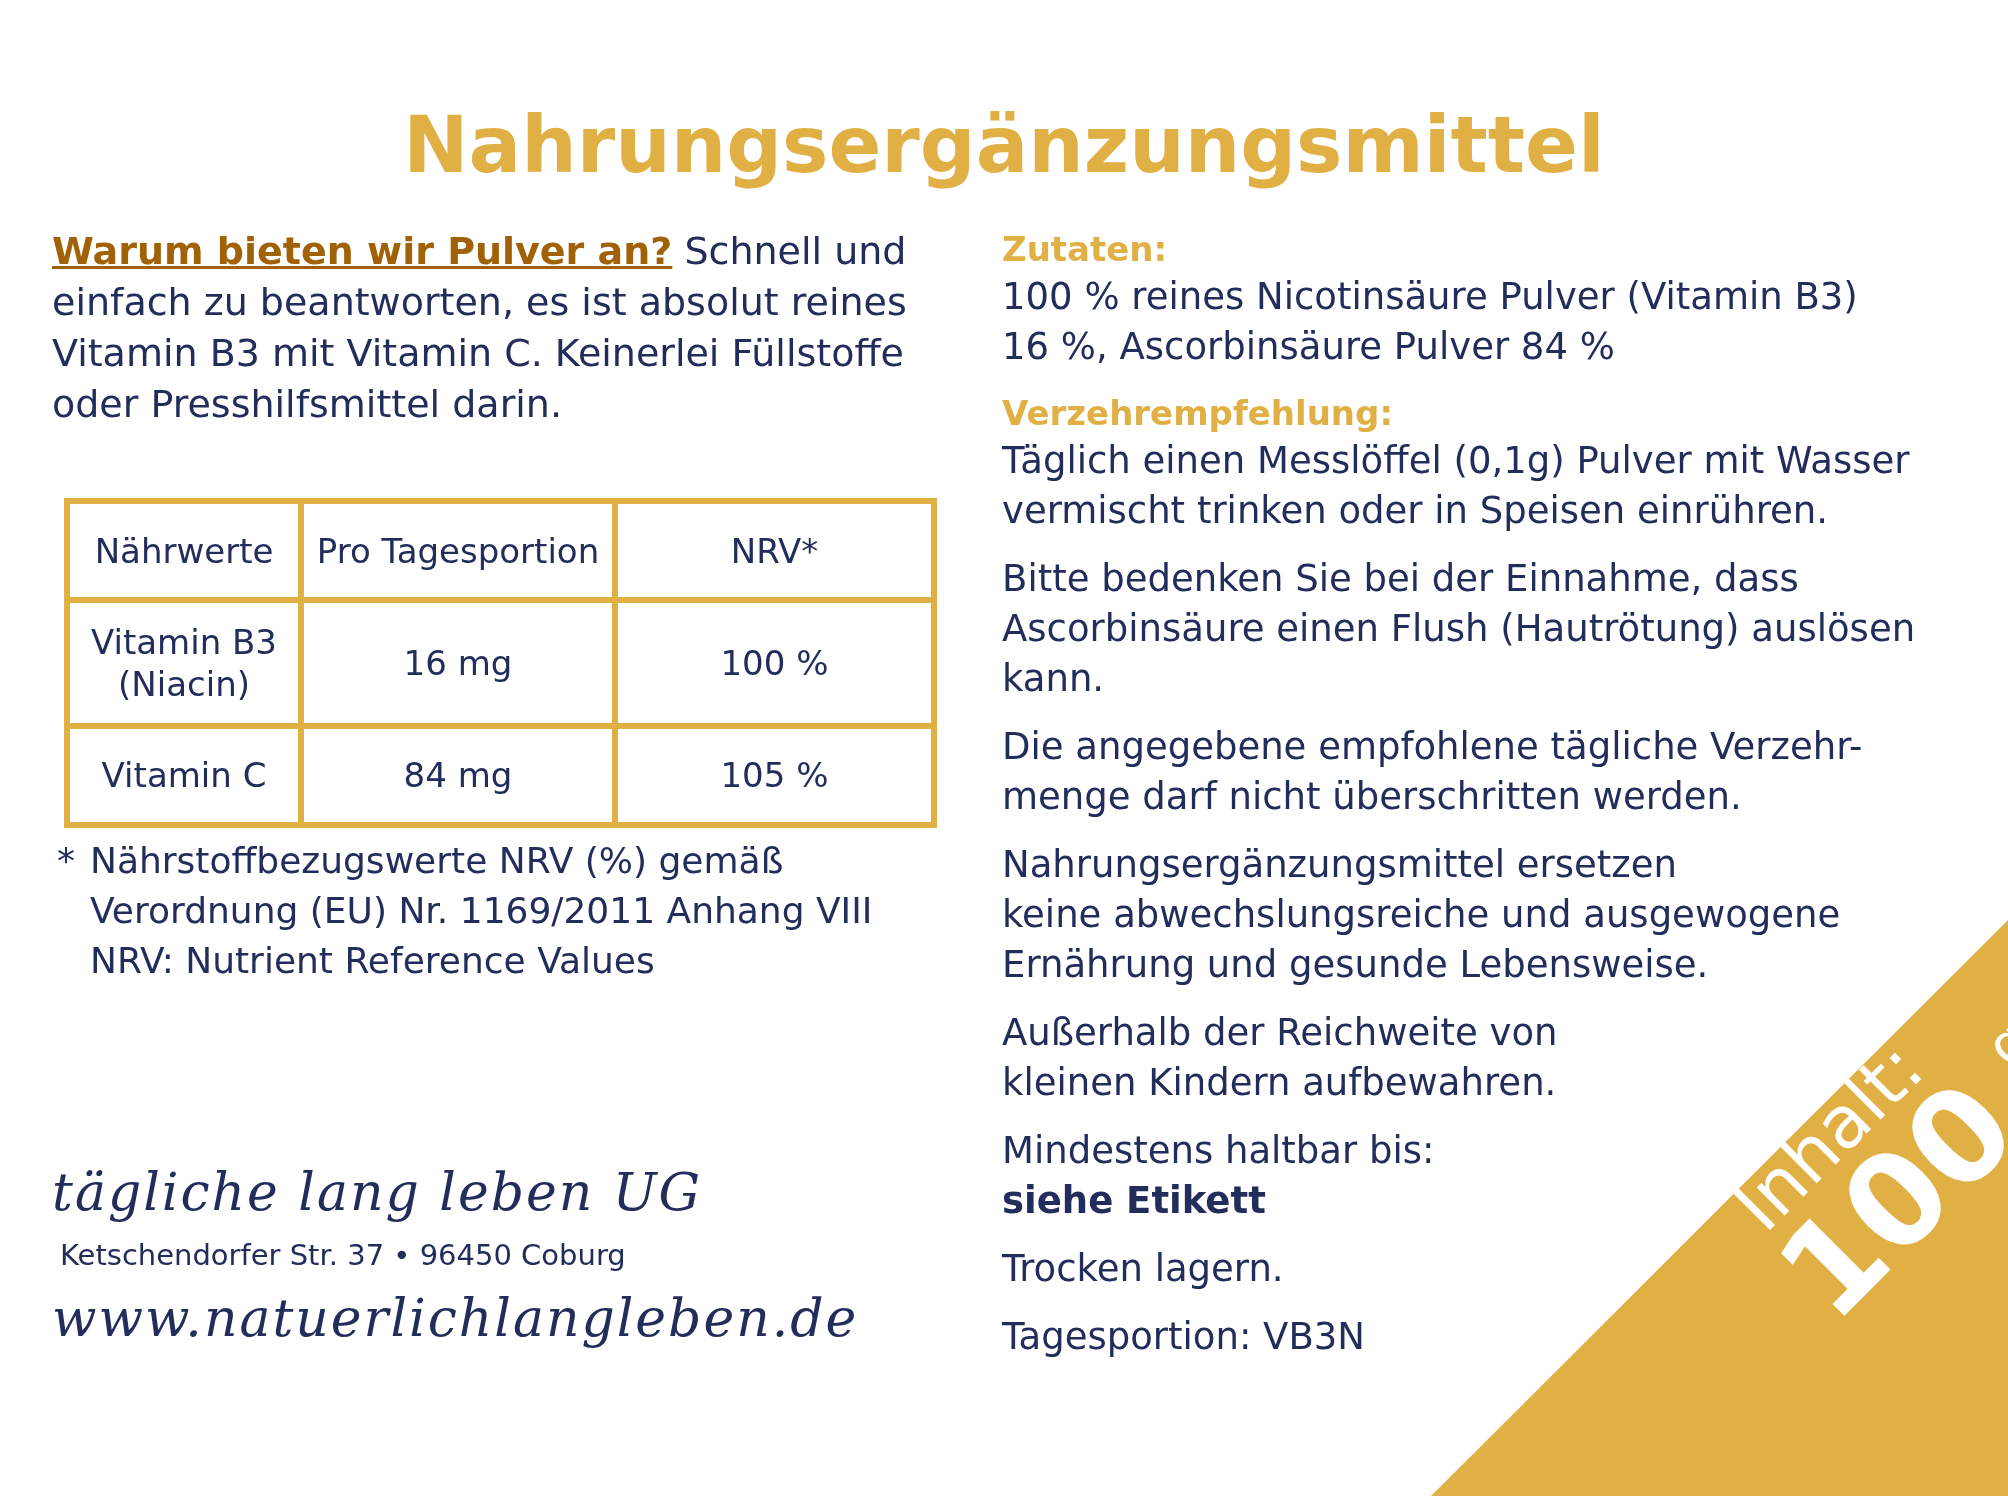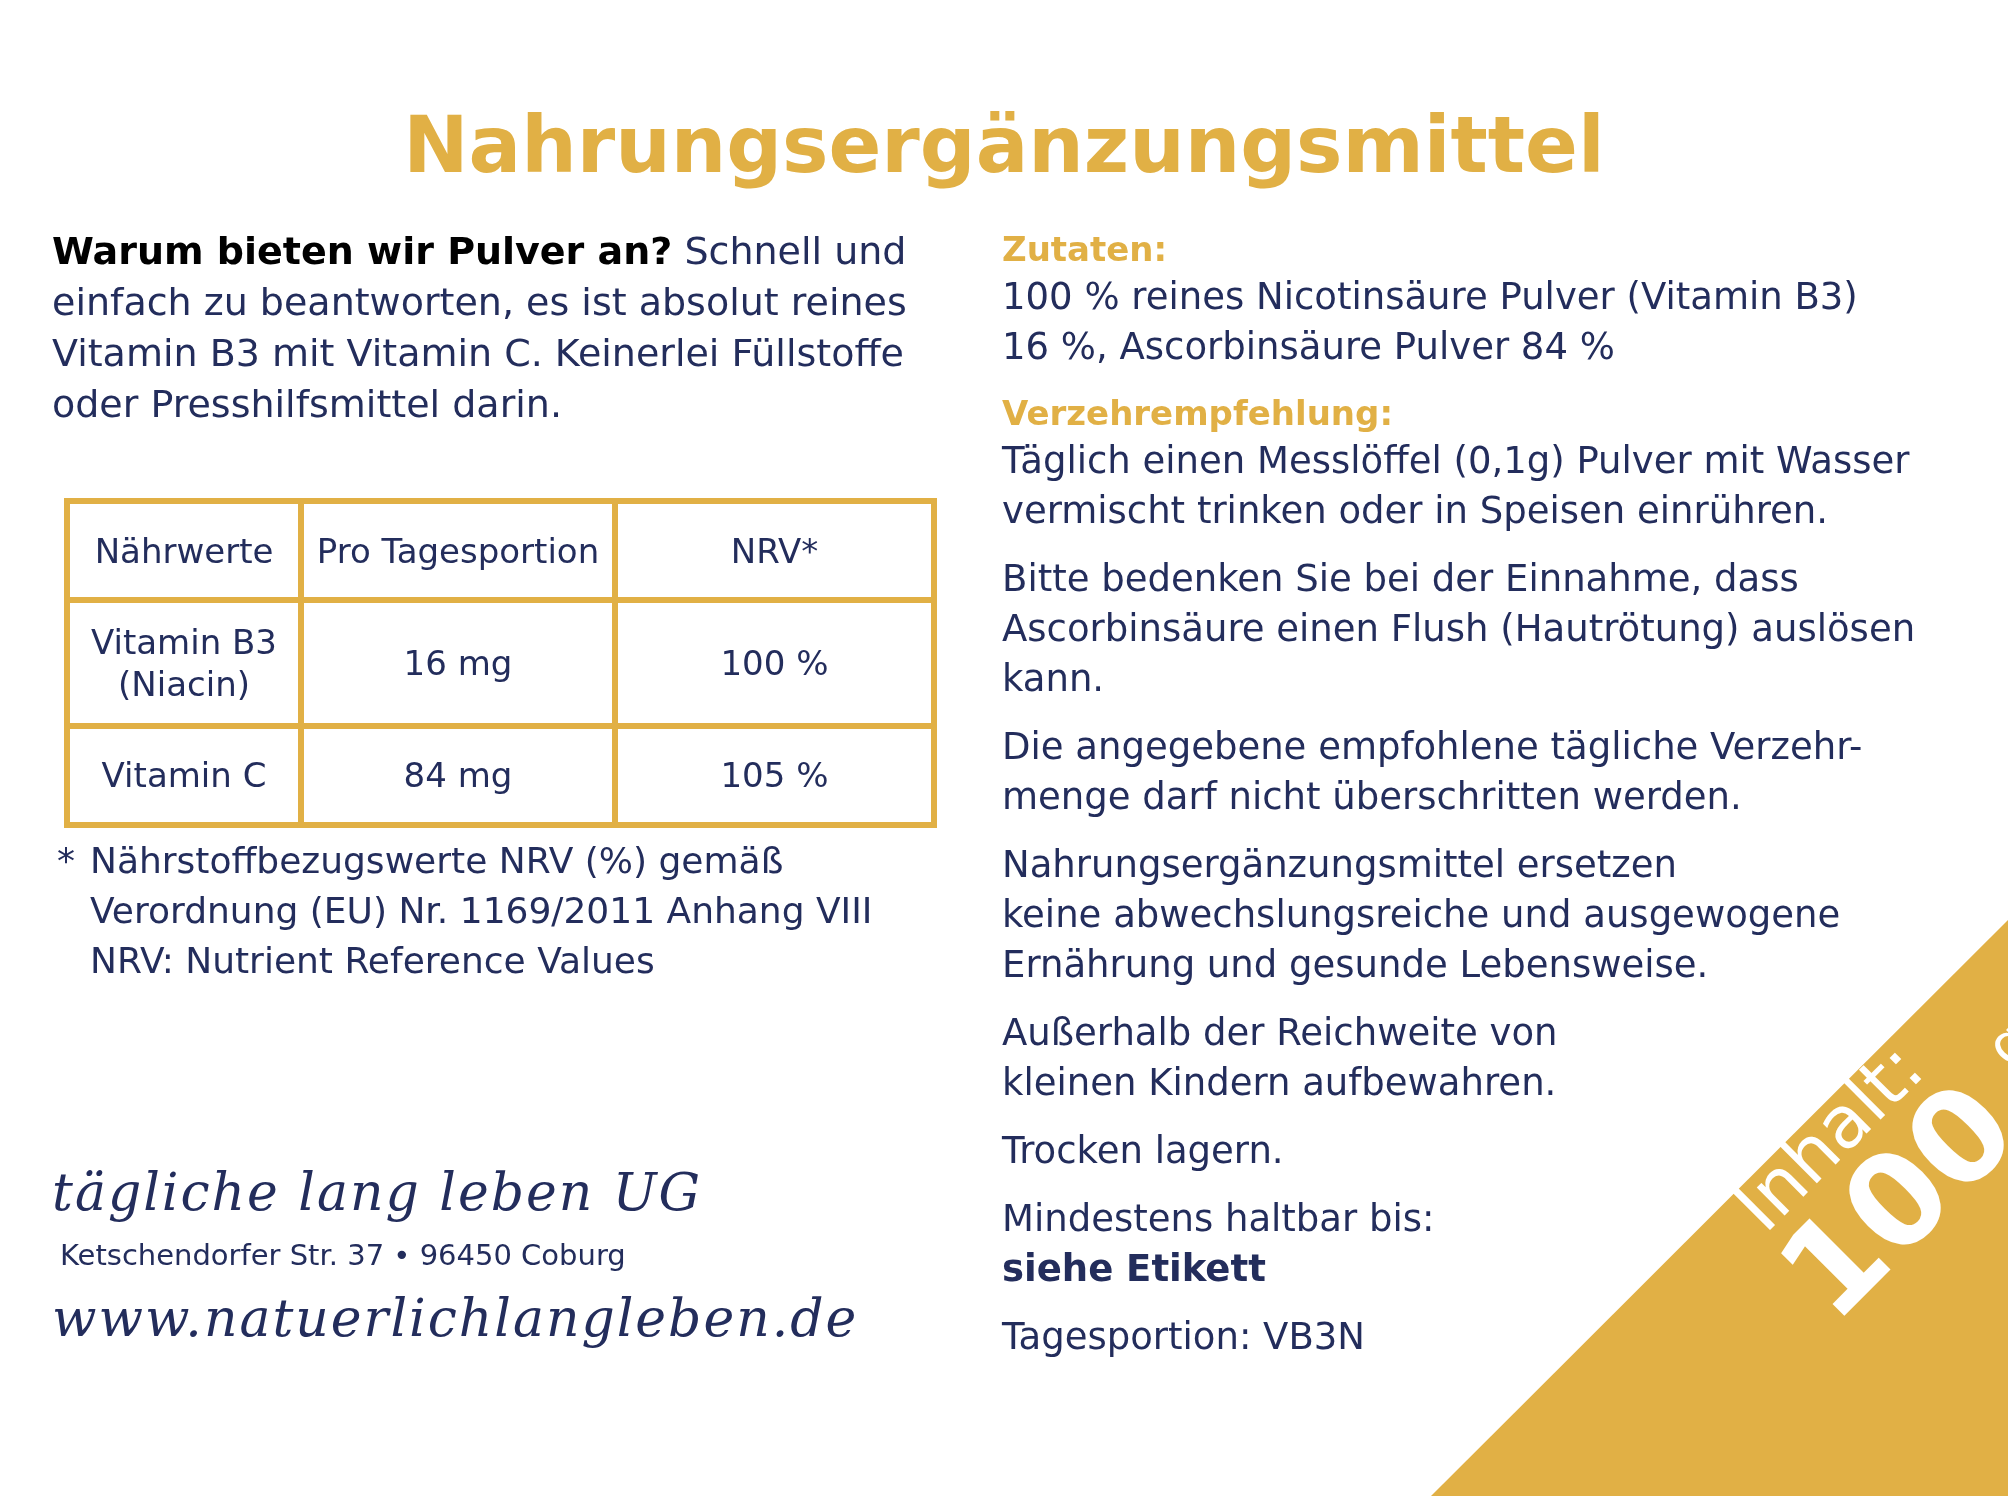--- a/index.html
+++ b/index.html
@@ -9,21 +9,21 @@
     font-family: "DejaVu Sans", "Liberation Sans", sans-serif;
     color: #232D5C;
   }
   .title {
     position: absolute; left: 0; top: 48px; width: 2008px; text-align: center;
     font-size: 78px; font-weight: bold; color: #E1B045; letter-spacing: 0px;
     font-family: "DejaVu Sans", sans-serif;
   }
   .col-left { position: absolute; left: 52px; top: 226px; width: 880px; }
   .intro { font-size: 38px; line-height: 51px; margin: 0; }
-  .intro .lead { font-weight: bold; color: #000000; }
+  .intro .lead { font-weight: bold; color: #a16207; text-decoration: underline; }
 
   .nutr-table {
     position: absolute; left: 64px; top: 498px; width: 873px; height: 330px;
     border-collapse: collapse; font-size: 34px; color: #232D5C;
   }
   .nutr-table td, .nutr-table th {
     border: 6px solid #E1B045; text-align: center; vertical-align: middle;
     font-weight: normal; padding: 0 6px; line-height: 42px;
   }
   .nutr-table tr.head { height: 98px; }
@@ -136,25 +136,25 @@
   <div class="block">
     <p>Nahrungsergänzungsmittel ersetzen</p>
     <p>keine abwechslungsreiche und ausgewogene</p>
     <p>Ernährung und gesunde Lebensweise.</p>
   </div>
   <div class="block">
     <p>Außerhalb der Reichweite von</p>
     <p>kleinen Kindern aufbewahren.</p>
   </div>
   <div class="block">
-    <p>Trocken lagern.</p>
+    <p>Mindestens haltbar bis:</p>
+    <p class="bold">siehe Etikett</p>
   </div>
   <div class="block">
-    <p>Mindestens haltbar bis:</p>
-    <p class="bold">siehe Etikett</p>
+    <p>Trocken lagern.</p>
   </div>
   <div class="block">
     <p>Tagesportion: VB3N</p>
   </div>
 </div>
 
 <svg class="corner" viewBox="0 0 2008 1496" width="2008" height="1496">
   <polygon points="2008,920 2008,1496 1431,1496" fill="#E1B045"></polygon>
 </svg>
 <div class="corner-label">

